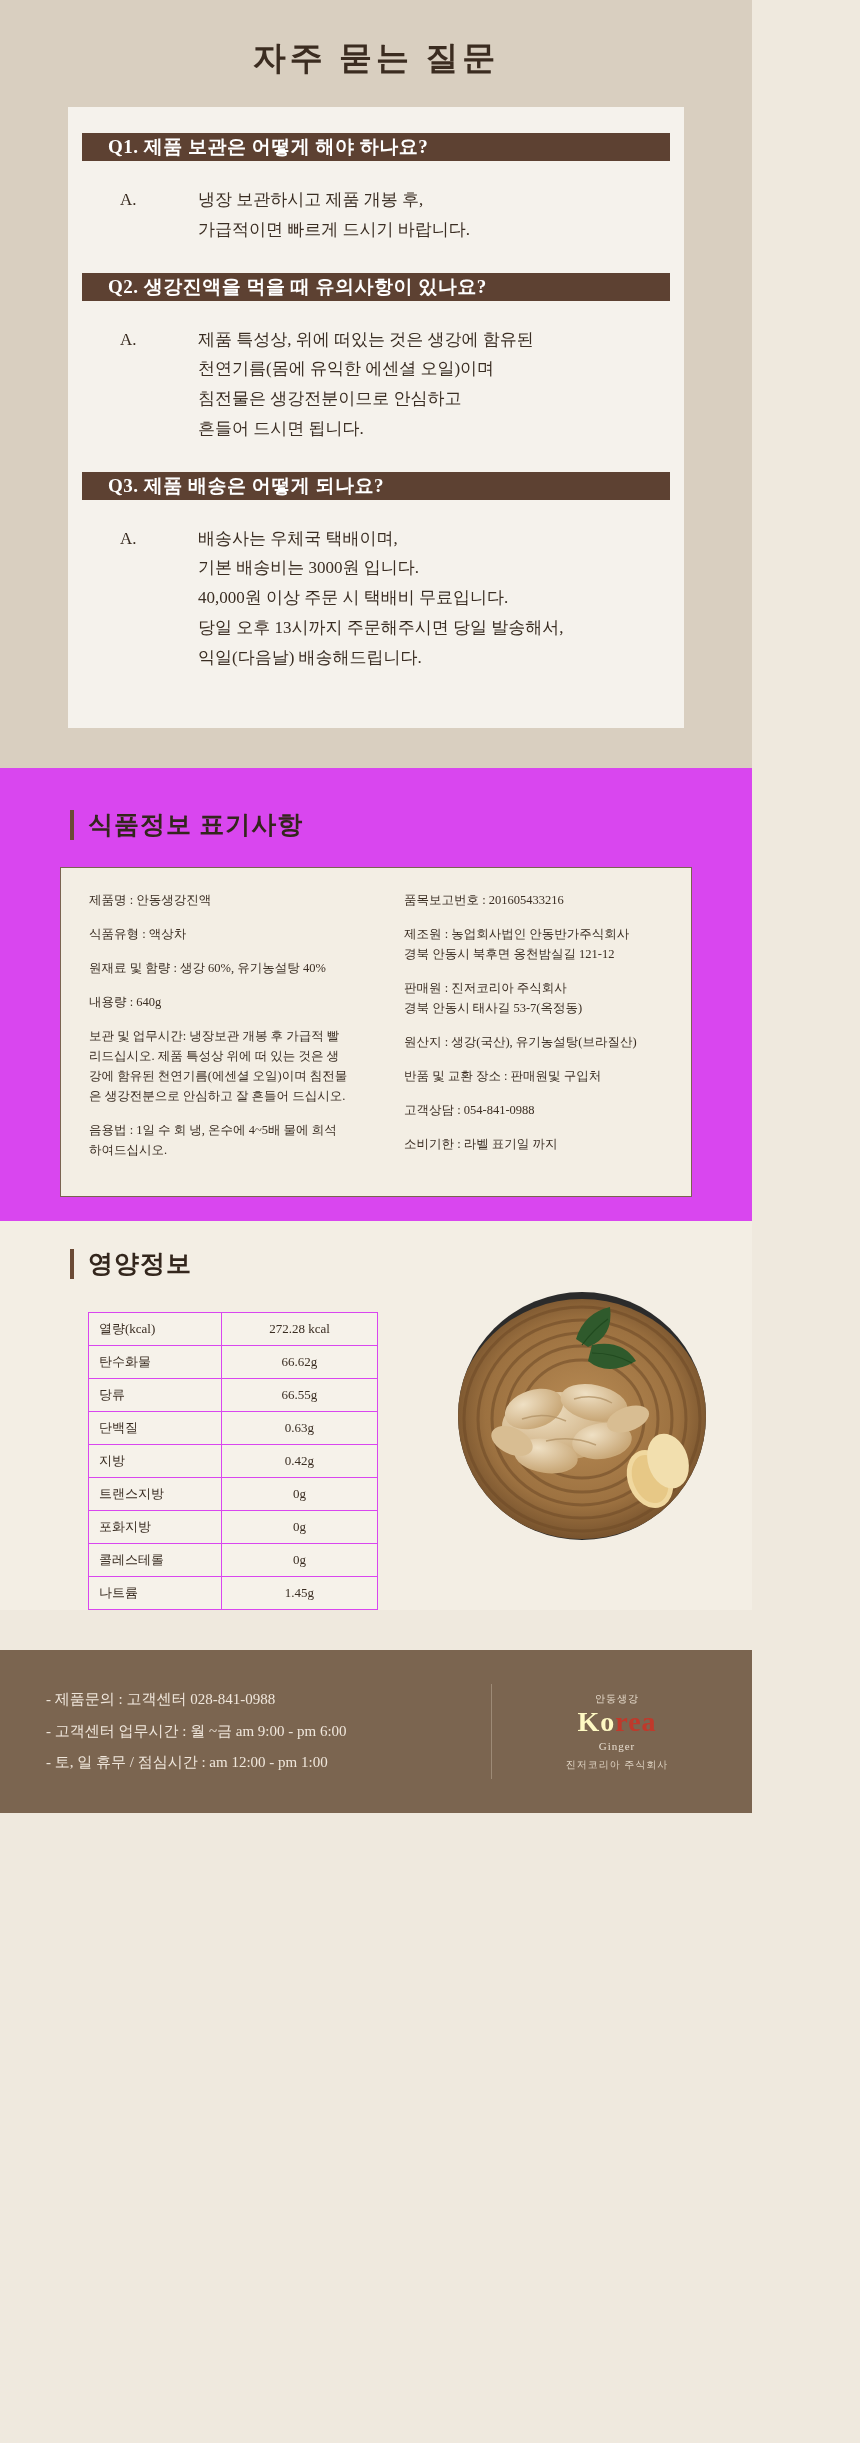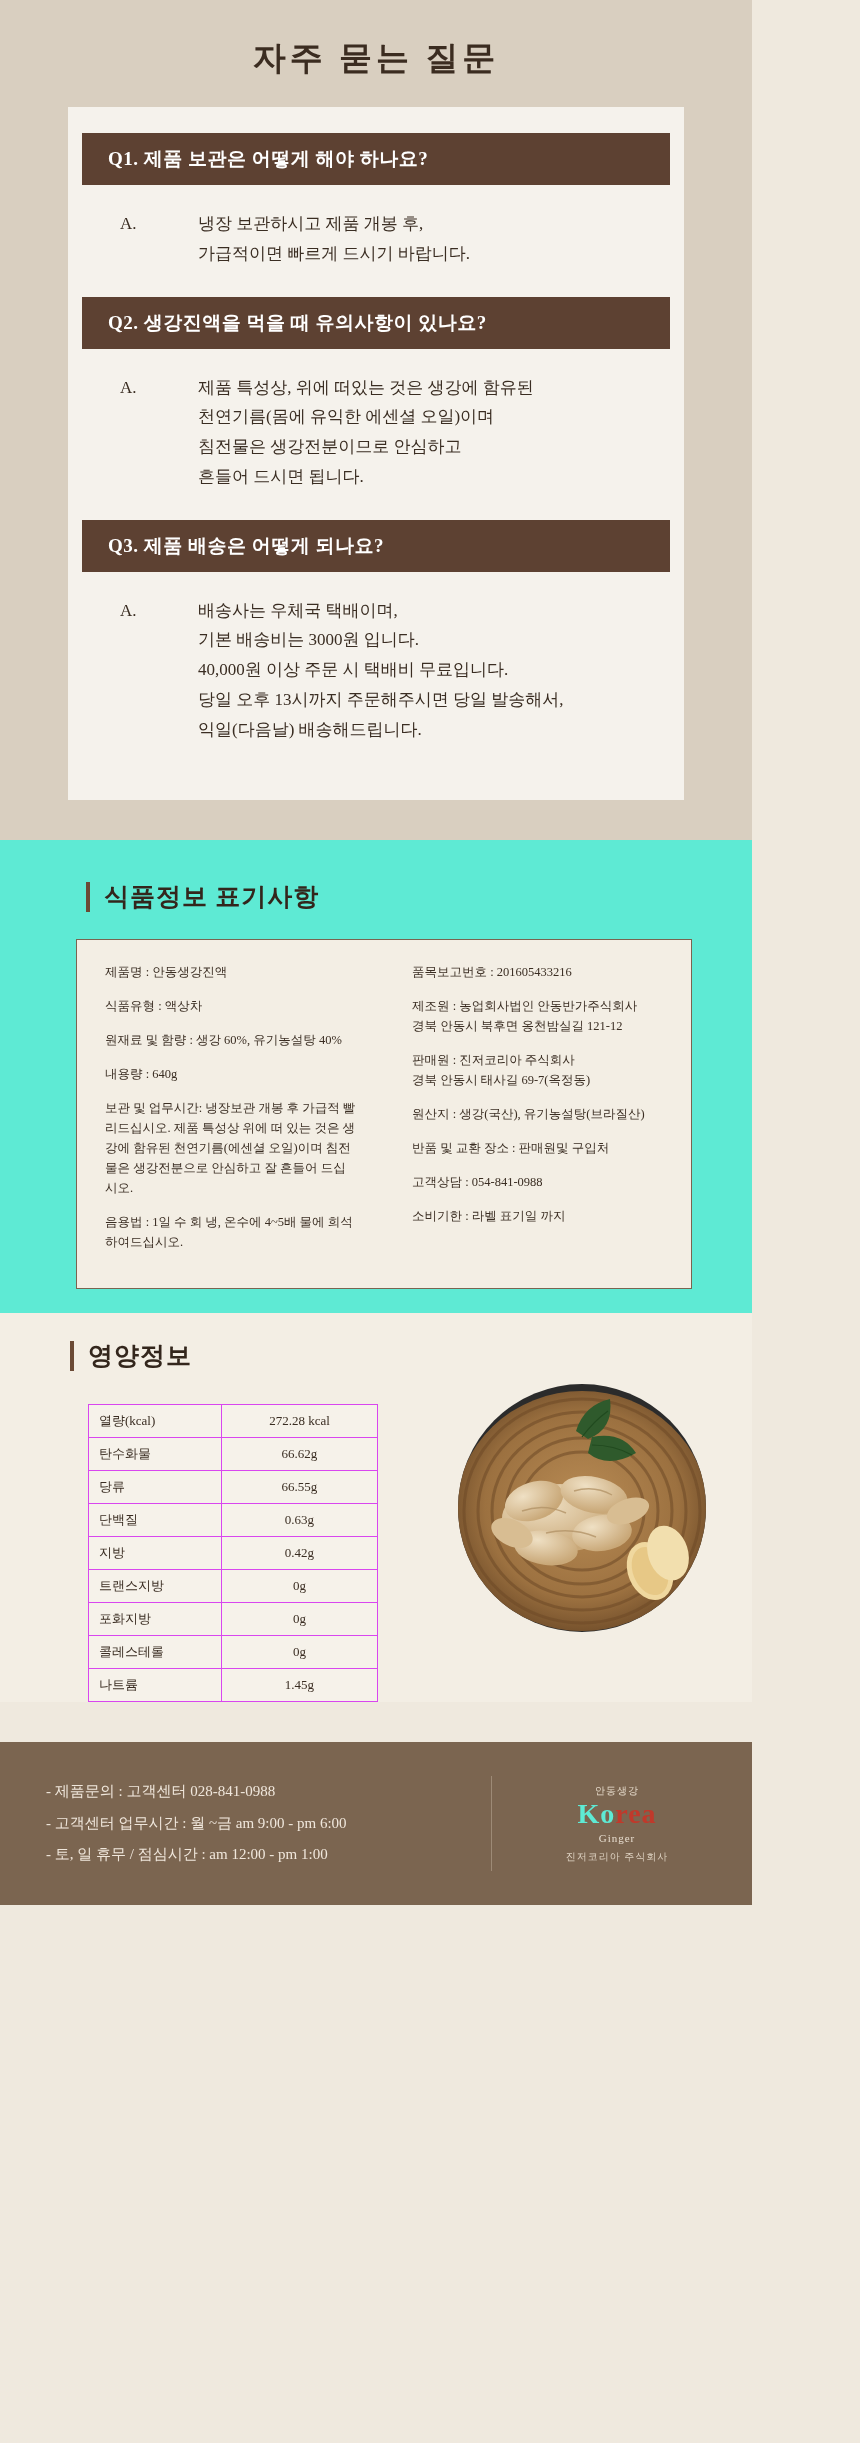--- a/index.html
+++ b/index.html
@@ -35,21 +35,21 @@
   .faq-body {
     background: #f5f2ec;
     margin: 0 68px;
     padding: 26px 0 34px 0;
   }
   .q-bar {
     background: #5d4132;
     color: #ffffff;
     font-size: 19px;
     font-weight: bold;
-    padding: 13px 26px;
+    padding: 1px 26px;
     margin: 0 14px 0 14px;
     letter-spacing: 0.5px;
   }
   .q-bar:not(:first-child) { margin-top: 6px; }
   .answer {
     display: flex;
     padding: 24px 26px 22px 52px;
     font-size: 17px;
     line-height: 1.75;
     color: #3a2d22;
@@ -57,22 +57,22 @@
   .answer .a-label {
     width: 44px;
     flex: 0 0 44px;
     font-size: 17px;
   }
   .answer .a-text { flex: 1; }
   .answer .a-text div { white-space: pre; margin-left: 34px; }
 
   
   .info-section {
-    background: #5eead4;
-    padding: 40px 0 24px 16px;
+    background: #d946ef;
+    padding: 40px 0 24px 0;
   }
   .sec-head {
     display: flex;
     align-items: center;
     margin: 0 0 26px 70px;
   }
   .sec-head .bar {
     width: 4px;
     height: 30px;
     background: #6b4a35;
@@ -160,21 +160,21 @@
     width: 250px;
     text-align: center;
     padding-right: 20px;
   }
   .logo-main {
     font-size: 28px;
     font-weight: bold;
     color: #f6efe4;
     letter-spacing: 1px;
   }
-  .logo-main .ko { color: #5eead4; }
+  .logo-main .ko { color: #fef9c3; }
   .logo-main .rea { color: #c0392b; }
   .logo-sub {
     font-size: 11px;
     color: #e8ded0;
     letter-spacing: 1px;
     margin-top: 2px;
   }
   .logo-kr {
     font-size: 10px;
     color: #ded2c2;
@@ -244,21 +244,21 @@
         <p>원재료 및 함량 : 생강 60%, 유기농설탕 40%</p>
         <p>내용량 : 640g</p>
         <p>보관 및 업무시간: 냉장보관 개봉 후 가급적 빨리드십시오. 제품 특성상 위에 떠 있는 것은 생강에 함유된 천연기름(에센셜 오일)이며 침전물은 생강전분으로 안심하고 잘 흔들어 드십시오.</p>
         <p>음용법 : 1일 수 회 냉, 온수에 4~5배 물에 희석하여드십시오.</p>
       </div>
       <div class="label-col right">
         <p>품목보고번호 : 201605433216</p>
         <p>제조원 : 농업회사법인 안동반가주식회사
 경북 안동시 북후면 옹천밤실길 121-12</p>
         <p>판매원 : 진저코리아 주식회사
-경북 안동시 태사길 69-7(옥정동)</p>
+경북 안동시 태사길 53-7(옥정동)</p>
         <p>원산지 : 생강(국산), 유기농설탕(브라질산)</p>
         <p>반품 및 교환 장소 : 판매원및 구입처</p>
         <p>고객상담 :  054-841-0988</p>
         <p>소비기한 : 라벨 표기일 까지</p>
       </div>
     </div>
   </section>
 
   <section class="nutri-section">
     <div class="sec-head">

